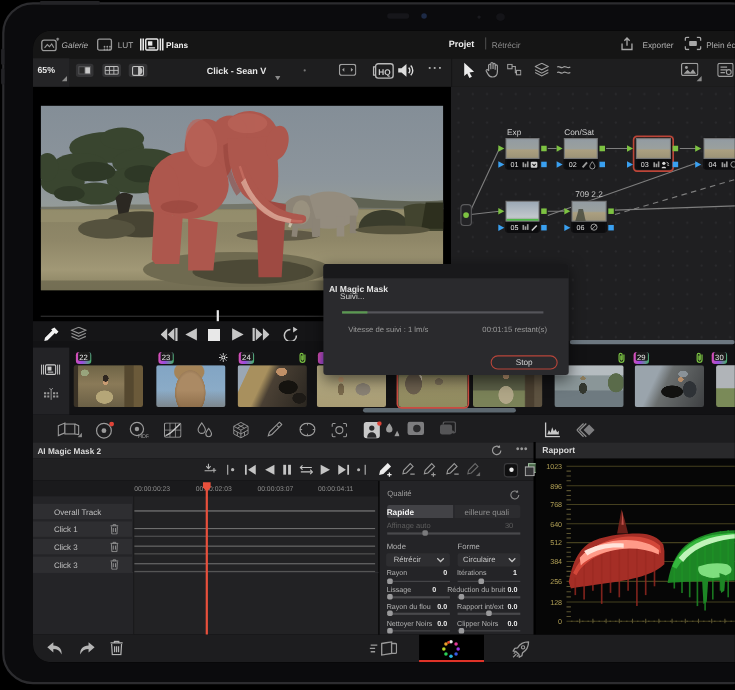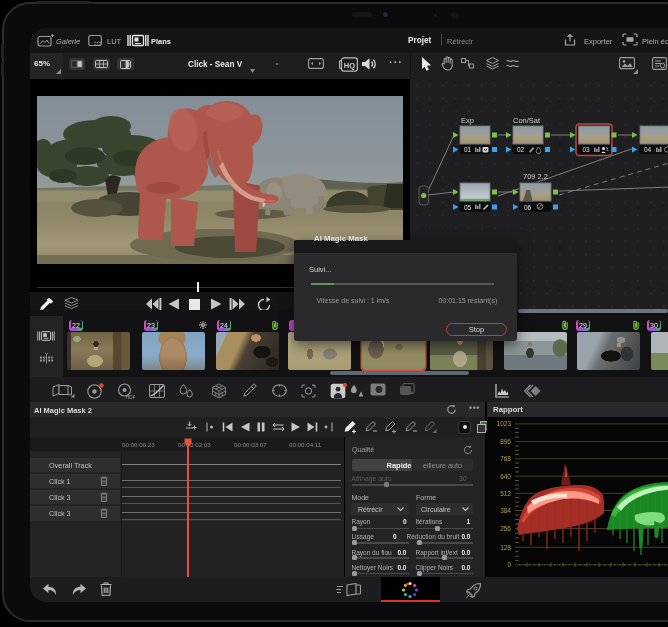--- a/index.html
+++ b/index.html
@@ -680,23 +680,23 @@
     </svg>
     <div class="abs" style="left:187px;top:446px;width:1.8px;height:131px;background:#e8503c;"></div>
 
     <div class="abs" style="left:345px;top:437px;width:140px;height:140px;background:#242427;"></div>
     <div class="t" style="left:352px;top:446px;font-size:7px;color:#9f9f9f;">Qualité</div>
     <svg class="abs" style="left:463px;top:445px;" width="10" height="10" viewBox="0 0 10 10">
       <path d="M8.6 5 a3.6 3.6 0 1 1 -1.1 -2.6" fill="none" stroke="#8a8a8a" stroke-width="1"></path>
       <path d="M7.9 0.4 l0.2 2.4 l-2.4 0.2 Z" fill="#8a8a8a"></path>
     </svg>
     <div class="abs" style="left:351.5px;top:458.5px;width:60.5px;height:12.5px;background:#424246;border-radius:2px 0 0 2px;"></div>
-    <div class="abs t" style="left:351.5px;top:461px;width:60px;text-align:right;font-size:7.5px;color:#f2f2f2;font-weight:bold;">Rapide</div>
+    <div class="abs t" style="left:351.5px;top:461px;width:60px;text-align:left;font-size:7.5px;color:#f2f2f2;font-weight:bold;">Rapide</div>
     <div class="abs" style="left:412.5px;top:458.5px;width:60.5px;height:12.5px;background:#2c2c2f;border-radius:0 2px 2px 0;"></div>
-    <div class="abs t" style="left:412.5px;top:461px;width:60px;text-align:center;font-size:7.2px;color:#8f8f8f;">eilleure auto</div>
+    <div class="abs t" style="left:412.5px;top:461px;width:60px;text-align:center;font-size:7.2px;color:#8f8f8f;">eilleure quali</div>
     <div class="t" style="left:351.5px;top:474.5px;font-size:6.8px;color:#5d5d5d;">Affinage auto</div>
     <div class="t" style="left:459px;top:474.5px;font-size:6.8px;color:#5d5d5d;">30</div>
     <div class="abs" style="left:351.5px;top:484px;width:121px;height:1.5px;background:#49494c;"></div>
     <div class="abs" style="left:384px;top:482px;width:5px;height:5px;border-radius:1.5px;background:#7a7a7c;"></div>
     <div class="t" style="left:351.5px;top:494px;font-size:7px;color:#b2b2b2;">Mode</div>
     <div class="t" style="left:416px;top:494px;font-size:7px;color:#b2b2b2;">Forme</div>
     <div class="abs" style="left:351px;top:503px;width:57.5px;height:11.5px;background:#2e2e31;border-radius:2px;"></div>
     <div class="t" style="left:358px;top:506px;font-size:7px;color:#c5c5c5;">Rétrécir</div>
     <svg class="abs" style="left:397px;top:507px;" width="7" height="4.5" viewBox="0 0 7 4.5">
         <path d="M0.5 0.5 L3.5 3.5 L6.5 0.5" fill="none" stroke="#c5c5c5" stroke-width="1.1"></path>
@@ -844,21 +844,21 @@
     </svg>
 
     <svg class="abs" style="left:465px;top:582px;" width="17" height="17" viewBox="0 0 17 17">
       <path d="M15.5 1.5 C11 1.5 7.5 3.5 5.5 7 L3 7.5 L1.5 10 L4 10.2 L6.8 13 L7 15.5 L9.5 14 L10 11.5 C13.5 9.5 15.5 6 15.5 1.5 Z" fill="none" stroke="#9a9a9a" stroke-width="1.2" stroke-linejoin="round"></path>
       <circle cx="10.5" cy="6.5" r="1.5" fill="none" stroke="#9a9a9a"></circle>
       <path d="M4.5 12.5 L1.5 15.5 M3.5 10.8 L2 12.2 M6.2 13.5 L4.8 15" stroke="#9a9a9a" stroke-width="1"></path>
     </svg>
 
     <div class="abs" style="left:294px;top:240px;width:223px;height:101px;border-radius:3px;background:#2a2a2d;box-shadow:0 4px 14px rgba(0,0,0,0.55);"></div>
     <div class="abs" style="left:294px;top:240px;width:223px;height:12.5px;border-radius:3px 3px 0 0;background:#19191b;"></div>
-    <div class="t" style="left:299px;top:234px;font-size:7.8px;color:#e2e2e2;font-weight:bold;margin-left:15px;">AI Magic Mask</div>
+    <div class="t" style="left:299px;top:258px;font-size:7.8px;color:#e2e2e2;font-weight:bold;">AI Magic Mask</div>
     <div class="t" style="left:309px;top:265px;font-size:7.5px;color:#d5d5d5;">Suivi...</div>
     <div class="abs" style="left:311px;top:283px;width:183px;height:1.8px;background:#55555a;"></div>
     <div class="abs" style="left:311px;top:283px;width:23px;height:1.8px;background:#5a9950;"></div>
     <div class="t" style="left:316.5px;top:296.5px;font-size:7px;color:#9a9a9a;">Vitesse de suivi : 1 lm/s</div>
     <div class="t" style="left:438.5px;top:296.5px;font-size:7px;color:#9a9a9a;">00:01:15 restant(s)</div>
     <div class="abs" style="left:446px;top:322.5px;width:61px;height:13px;border-radius:7px;border:1.2px solid #b8453a;box-sizing:border-box;"></div>
     <div class="abs t" style="left:446px;top:325px;width:61px;text-align:center;font-size:7.5px;color:#d8d8d8;">Stop</div>
   </div>
   </div>
 

